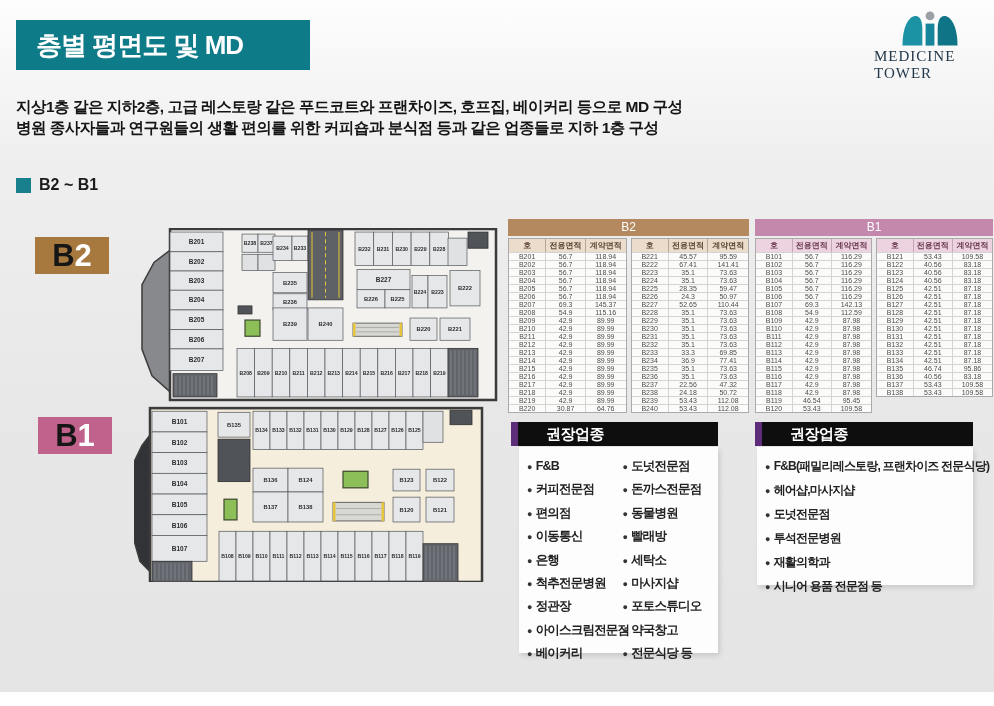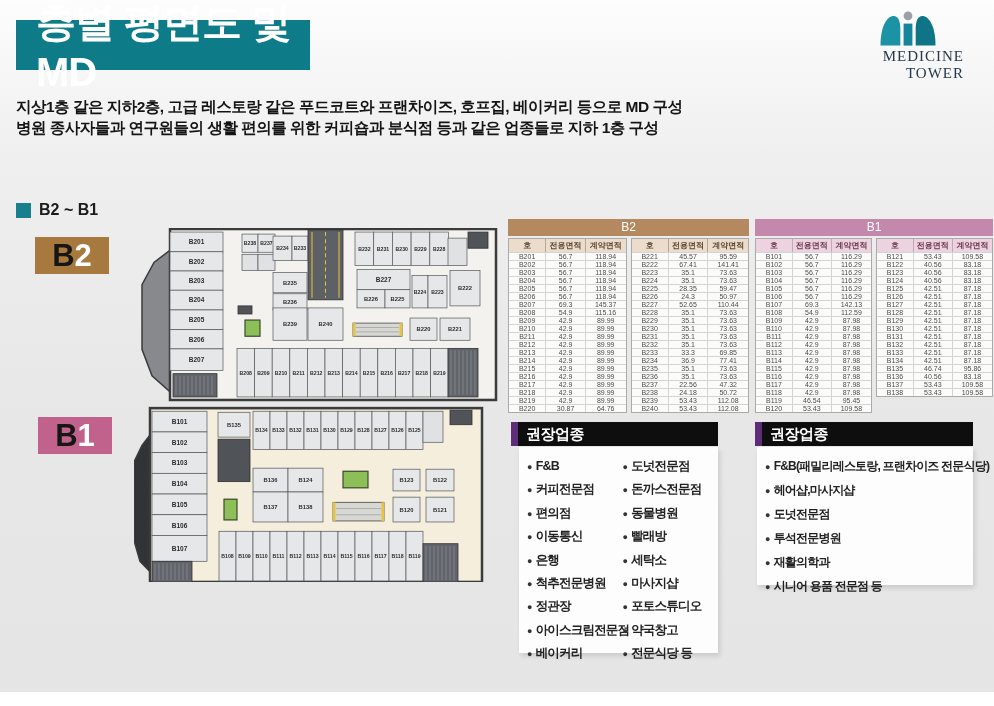--- a/index.html
+++ b/index.html
@@ -3,32 +3,32 @@
 <meta charset="utf-8">
 <style>
   * { margin:0; padding:0; box-sizing:border-box; }
   body { font-family:"Liberation Sans","DejaVu Sans",sans-serif; background:#fff; }
   #slide { position:relative; width:994px; height:706px; overflow:hidden;
            background:linear-gradient(180deg,#fdfdfd 0%,#efefef 22%,#e7e7e7 60%,#e5e5e5 100%); }
   .bottom-strip { position:absolute; left:0; bottom:0; width:994px; height:14px; background:#ffffff; }
 
   
   .title-box { position:absolute; left:16px; top:20px; width:294px; height:50px; background:#0e7b88;
-               color:#fff; font-size:40px; font-weight:bold; display:flex; align-items:center; padding-left:20px; letter-spacing:-1px; }
+               color:#fff; font-size:26px; font-weight:bold; display:flex; align-items:center; padding-left:20px; letter-spacing:-1px; }
 
   
-  .logo { position:absolute; left:852px; top:8px; width:112px; text-align:right; }
+  .logo { position:absolute; left:874px; top:8px; width:112px; text-align:left; }
   .logo svg { display:block; margin:0 auto; }
   .logo .logo-text { font-family:"Liberation Serif","DejaVu Serif",serif; color:#23384a; font-size:15px; line-height:17px; letter-spacing:1px; }
 
   
   .intro { position:absolute; left:16px; top:96px; width:720px; color:#141414; font-size:15.5px; font-weight:bold; line-height:21px; letter-spacing:-0.5px; }
 
   
-  .section-label { position:absolute; left:16px; top:176px; display:flex; align-items:center;margin-top:25px; }
+  .section-label { position:absolute; left:16px; top:176px; display:flex; align-items:center; }
   .section-label .sq { position:relative; width:15px; height:15px; background:#17808c; margin-right:8px; }
   .section-label .sq::after { content:""; position:absolute; left:4px; top:4px; width:15px; height:15px; background:#f4cba6; z-index:-1; }
   .section-label .txt { font-size:16px; font-weight:bold; color:#1c1c1c; }
 
   
   .floor-label { position:absolute; width:74px; height:37px; display:flex; align-items:center; justify-content:center;
                  font-size:31px; font-weight:bold; line-height:1; }
   .floor-label .p { color:#161616; } .floor-label .n { color:#ffffff; }
   #label-b2 { left:35px; top:237px; background:#a8793f; }
   #label-b1 { left:38px; top:417px; background:#c1628d; }
@@ -57,21 +57,21 @@
   .row { display:grid; grid-template-columns:32% 34% 34%; height:8px; font-size:7px; color:#4c4c4c; border-top:1px solid #d4d4d4; }
   .row span { display:flex; align-items:center; justify-content:center; border-right:1px solid #d4d4d4; overflow:hidden; }
   .row span:last-child { border-right:none; }
 
   
   .rec-box { position:absolute; }
   #rec-b2 { left:511px; top:422px; width:207px; }
   #rec-b1 { left:755px; top:422px; width:218px; }
   .rec-head { display:flex; height:24px; }
   .rec-head .bar { width:7px; background:#5e2d79; }
-  .rec-head .blk { flex:1; background:#0e0e0e; color:#fff; font-size:15px; font-weight:bold; display:flex; align-items:center; padding-left:8px; letter-spacing:-0.5px; }
+  .rec-head .blk { flex:1; background:#0e0e0e; color:#fff; font-size:15px; font-weight:bold; display:flex; align-items:center; padding-left:28px; letter-spacing:-0.5px; }
   .rec-body { background:#fdfdfd; box-shadow:2px 3px 5px rgba(0,0,0,0.12); margin-top:1px; padding:8px 0 6px 8px; }
   #rec-b2 .rec-body { margin-left:8px; height:206px; display:flex; }
   #rec-b2 .rec-col { width:50%; }
   #rec-b1 .rec-body { height:138px; margin-left:2px; }
   .rec-item { display:flex; align-items:baseline; font-size:12.5px; font-weight:bold; color:#222; line-height:22.4px; letter-spacing:-0.8px; white-space:nowrap; }
   .rec-item .dot { font-size:9px; margin-right:4px; color:#333; }
   #rec-b1 .rec-item { line-height:23px; font-size:12px; }
 </style>
 </head>
 <body>

